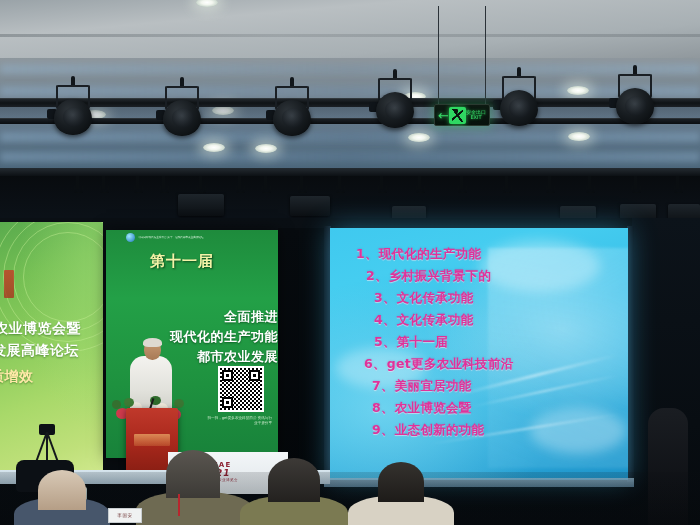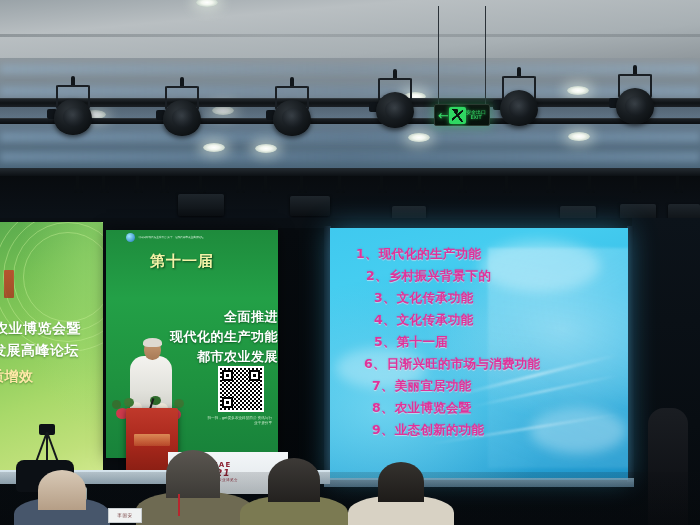--- a/index.html
+++ b/index.html
@@ -492,21 +492,21 @@
       <div class="led-item it3">
         <span class="num">3、</span><span>文化传承功能</span>
       </div>
       <div class="led-item it4">
         <span class="num">4、</span><span>文化传承功能</span>
       </div>
       <div class="led-item it5">
         <span class="num">5、</span><span>第十一届</span>
       </div>
       <div class="led-item it6">
-        <span class="num">6、</span><span>日渐兴旺的市场与消费功能</span>
+        <span class="num">6、</span><span>get更多农业科技前沿</span>
       </div>
       <div class="led-item it7">
         <span class="num">7、</span><span>美丽宜居功能</span>
       </div>
       <div class="led-item it8">
         <span class="num">8、</span><span>农业博览会暨</span>
       </div>
       <div class="led-item it9">
         <span class="num">9、</span><span>业态创新的功能</span>
       </div>

